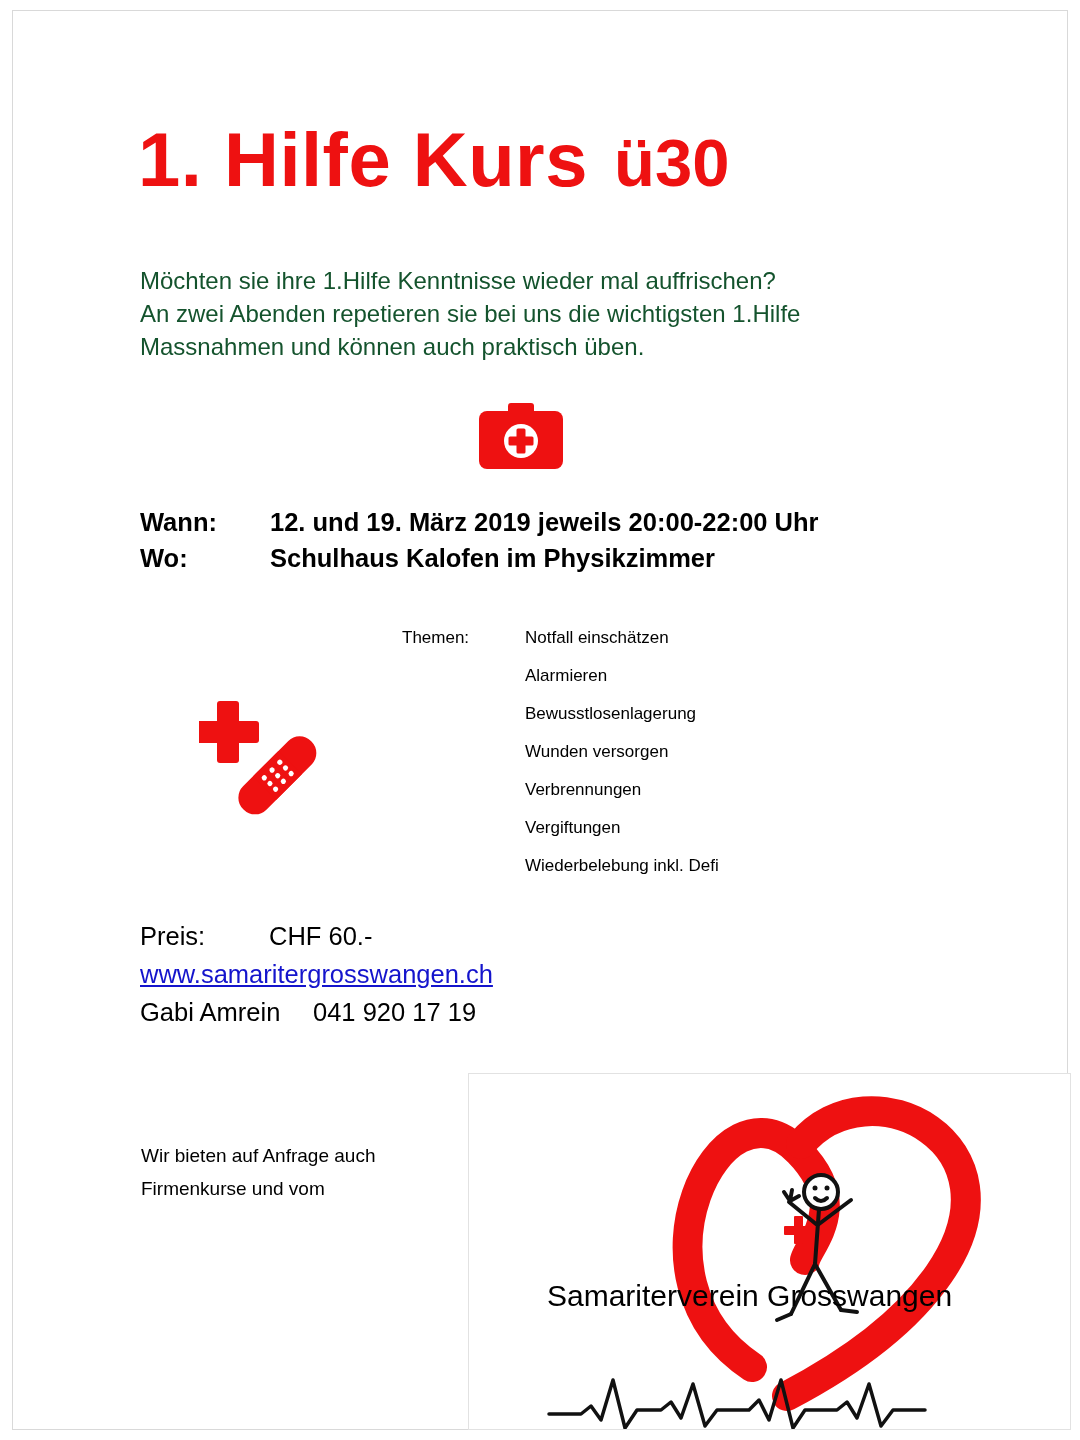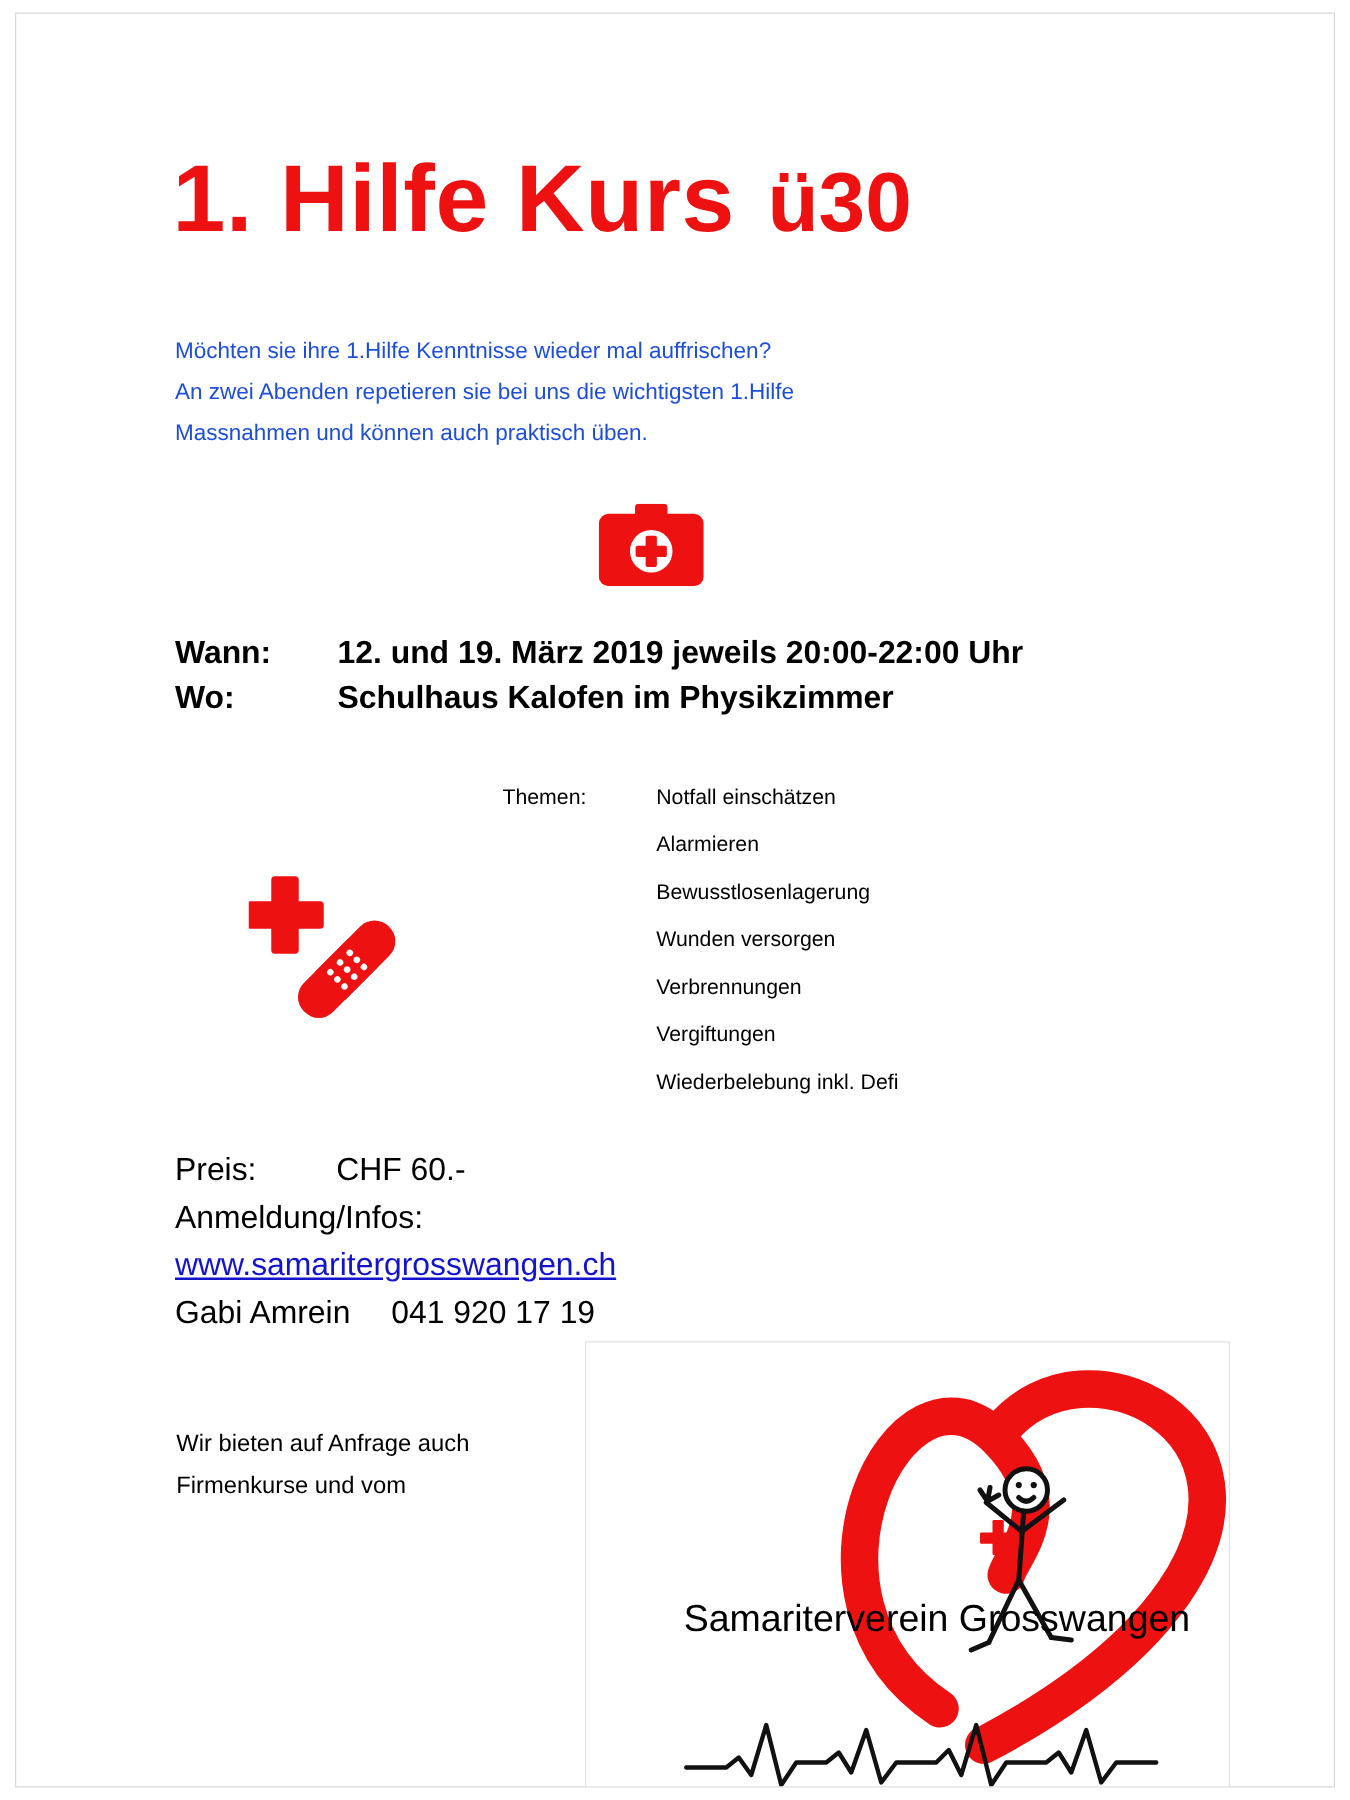--- a/index.html
+++ b/index.html
@@ -48,23 +48,23 @@
     margin-left: 26px;
     white-space: nowrap;
   }
 
   
   .intro {
     position: absolute;
     left: 127px;
     top: 253px;
     width: 830px;
-    font-size: 18px;
+    font-size: 24px;
     line-height: 33px;
-    color: #1d4ed8;
+    color: #14532d;
   }
   .intro div { white-space: nowrap; }
 
   
   .kit-icon {
     position: absolute;
     left: 466px;
     top: 392px;
     width: 84px;
     height: 66px;
@@ -129,21 +129,21 @@
     font-size: 19px;
     line-height: 33px;
   }
   .note div { white-space: nowrap; }
 
   
   .logo-card {
     position: absolute;
     left: 455px;
     top: 1062px;
-    width: 516px;
+    width: 603px;
     height: 357px;
     background: #ffffff;
     border: 1px solid #e2e2e2;
     box-sizing: border-box;
     overflow: hidden;
   }
   .logo-svg { position: absolute; left: 0; top: 0; }
   .logo-text {
     position: absolute;
     left: 78px;
@@ -243,21 +243,20 @@
       <span class="themen-label"></span>
       <span>Wiederbelebung inkl. Defi</span>
     </div>
   </div>
 
   <div class="contact">
     <div class="contact-row">
       <span class="contact-label">Preis:</span>
       <span>CHF 60.-</span>
     </div>
-    <div>Anmeldung/Infos:</div>
     <div><a class="link" href="#">www.samaritergrosswangen.ch</a></div>
     <div class="contact-name">
       <span class="nm">Gabi Amrein</span>
       <span>041 920 17 19</span>
     </div>
   </div>
 
   <div class="note">
     <div>Wir bieten auf Anfrage auch</div>
     <div>Firmenkurse und vom</div>

